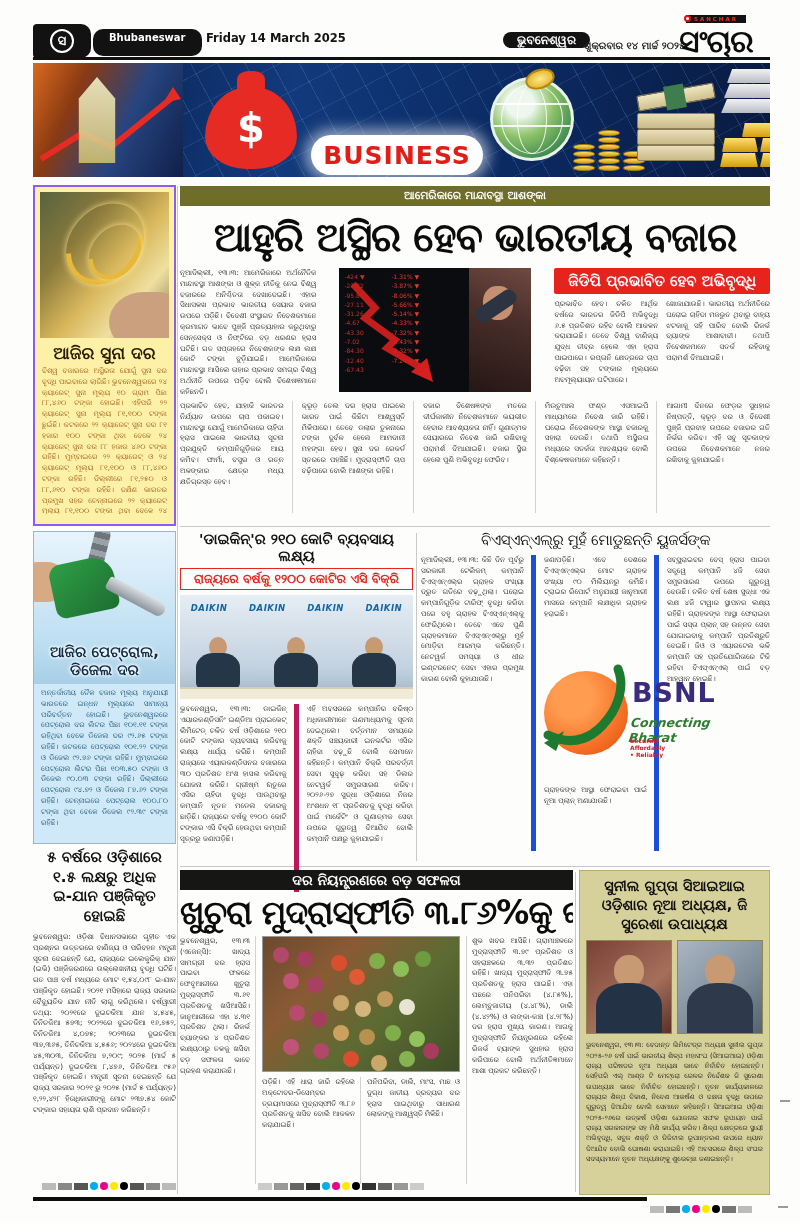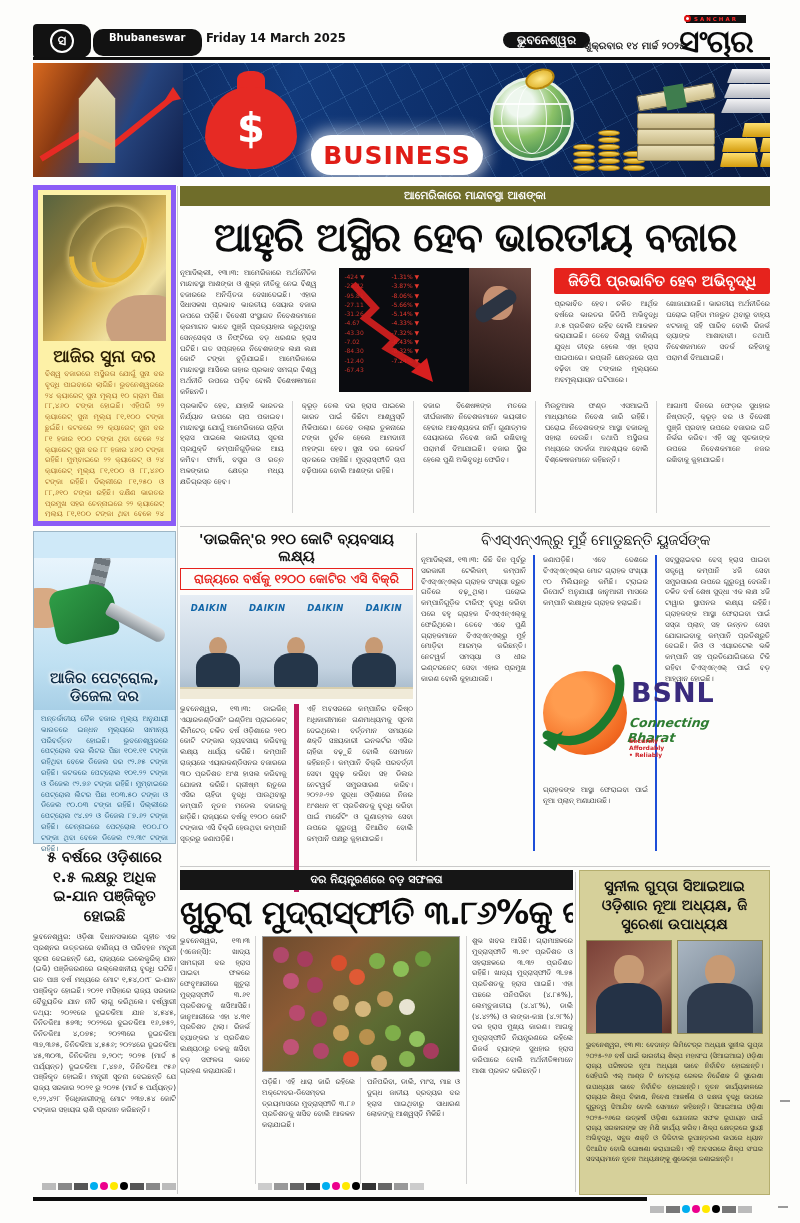--- a/index.html
+++ b/index.html
@@ -74,35 +74,35 @@
   .silver-bars { left:688px; top:6px; width:76px; }
   .gold-bars { left:686px; top:60px; width:80px; }
   .bars .row { display:flex; gap:2px; justify-content:center; }
 
   
   .bodytext { font-size:7.2px; line-height:1.5; text-align:justify; color:#242424; overflow:hidden; }
   .sep-v { width:1px; background:#c9c9c9; }
   .sep-h { height:1px; background:#c9c9c9; }
 
   
-  .gold-box { left:33px; top:185px; width:143px; height:341px; background:#fdf1a7; border:5px solid #8b5cf6; }
+  .gold-box { left:33px; top:185px; width:143px; height:341px; background:#fdf1a7; border:2px solid #8b5cf6; }
   .gold-photo { margin:5px; height:146px; overflow:hidden; position:relative;
     background:linear-gradient(130deg,#57633f 0%,#8a7a3c 30%,#d9b85c 55%,#efe0a0 75%,#7a6a4a 100%); }
   .gold-photo .arc { position:absolute; border:5px solid #e7b93a; border-top-color:transparent;
     border-left-color:transparent; border-radius:50%; transform:rotate(40deg); box-shadow:0 0 6px #f7df8c; }
   .gold-photo .a1 { left:30px; top:8px; width:70px; height:88px; }
   .gold-photo .a2 { left:52px; top:30px; width:46px; height:60px; border-width:4px; }
   .gold-photo .hand { position:absolute; right:-10px; bottom:-14px; width:70px; height:60px;
     background:#caa07e; border-radius:50% 30% 10% 50%; }
   .gold-title { text-align:center; font-size:17px; font-weight:800; color:#2a1c00; margin:4px 0 3px; }
   .gold-body { margin:0 7px; height:148px; color:#9a5a14; }
 
   .petrol-box { left:33px; top:531px; width:143px; height:313px; background:#cfe9f8; border:1px solid #9db6c6; }
   .petrol-photo { position:relative; height:152px; overflow:hidden;
-    background:linear-gradient(180deg,#e8f4fc 0%,#bfe0f2 70%,#a8cfe6 100%);margin-top:26px; }
+    background:linear-gradient(180deg,#e8f4fc 0%,#bfe0f2 70%,#a8cfe6 100%); }
   .petrol-photo .hose { position:absolute; left:54px; top:-6px; width:16px; height:70px; background:
     repeating-linear-gradient(180deg,#9aa2a8 0 6px,#6e767c 6px 12px); border-radius:8px; transform:rotate(14deg); }
   .petrol-photo .nozzle { position:absolute; left:18px; top:28px; width:64px; height:54px; background:
     linear-gradient(145deg,#2f9e47,#1c6f30); border-radius:12px 22px 8px 10px; transform:rotate(-12deg); }
   .petrol-photo .spout { position:absolute; left:70px; top:58px; width:64px; height:14px; background:
     linear-gradient(#d9dde0,#8d959b); border-radius:4px 8px 8px 4px; transform:rotate(28deg); }
   .petrol-photo .hand { position:absolute; left:-16px; top:30px; width:48px; height:40px; background:#d8aa84; border-radius:40%; }
   .petrol-title { position:absolute; left:0; right:0; bottom:4px; text-align:center; font-size:15px;
     font-weight:800; color:#0d2c47; line-height:1.25;
     text-shadow:0 0 3px #fff, 0 0 3px #fff, 0 0 5px #fff; }
@@ -155,49 +155,49 @@
   .dk-body > div { flex:1; }
   .dk-body > div:first-child { border-right:5px solid #be185d; padding-right:7px; }
 
   
   .bsnl { left:421px; top:531px; width:349px; height:331px; }
   .bs-head { text-align:center; font-size:15px; font-weight:400; letter-spacing:-.5px; color:#0d0d0d;
     white-space:nowrap; overflow:hidden; }
   .bs-row { display:flex; gap:8px; margin-top:6px; height:296px; }
   .bs-col { flex:1; }
   .bs-col.mid { display:flex; flex-direction:column; }
-  .bs-col:not(:last-child) { border-right:2px solid #1d4ed8; padding-right:7px; }
+  .bs-col:not(:last-child) { border-right:5px solid #1d4ed8; padding-right:7px; }
   .bsnl-logo { margin:4px 0; position:relative; height:118px; }
   .bs-orb { position:absolute; left:0; top:8px; width:84px; height:84px; border-radius:50%;
     background:radial-gradient(circle at 35% 32%, #ff9c4f 0 25%, #f26a21 70%, #d8480f 100%); }
   .bs-orb svg { position:absolute; left:-6px; top:-14px; }
   .bs-word { position:absolute; left:88px; top:14px; font-size:27px; font-weight:800; color:#3a2b7d; letter-spacing:1px; }
   .bs-script { position:absolute; left:86px; top:52px; font-size:12.5px; font-style:italic; font-weight:bold;
     color:#2e7d32; transform:skewX(-8deg); }
   .bs-tag { position:absolute; left:86px; top:74px; font-size:6px; font-weight:bold; color:#cf2027; }
 
   
   .inflation { left:180px; top:870px; width:393px; height:322px; }
-  .inf-kicker { height:20px; background:#161616; color:#fff; text-align:center; font-size:11px;
+  .inf-kicker { height:20px; background:#161616; color:#fff; text-align:center; font-size:14px;
     font-weight:bold; line-height:20px; }
   .inf-head { height:46px; line-height:46px; text-align:center; font-size:33px; font-weight:800;
     letter-spacing:-1px; color:#0b0b0b; white-space:nowrap; overflow:hidden; }
   .inf-row { display:flex; gap:6px; height:248px; }
   .inf-c1 { width:76px; flex:none; border-right:1px solid #d2d2d2; padding-right:5px; }
   .inf-mid { width:198px; flex:none; display:flex; flex-direction:column; }
   .veg-photo { height:136px; position:relative; overflow:hidden; border:1px solid #999;
     background:linear-gradient(135deg,#6b4a2e 0%,#8a5a34 30%,#5d6b33 60%,#3f4f26 100%); }
   .veg-dot { position:absolute; left:10px; top:10px; width:16px; height:16px; border-radius:50%; background:#b0486a;
     box-shadow: 24px 4px 0 #a63d5e, 10px 26px 0 #c05476, 34px 30px 0 #a84062, 58px 8px 0 #d94f2e,
       76px 22px 0 #e05a35, 96px 6px 0 #7fae4a, 120px 14px 0 #8cbf57, 142px 4px 0 #6f9c3f,
       60px 48px 0 #c9a86a, 82px 54px 0 #d4b67c, 104px 44px 0 #c29a5c, 126px 52px 0 #e8e4d2,
       16px 58px 0 #b84a6e, 38px 64px 0 #a63d5e, 60px 78px 0 #caa25e, 86px 82px 0 #b9914e,
       112px 78px 0 #7fae4a, 136px 84px 0 #91c25e, 10px 92px 0 #c05476, 40px 96px 0 #b0486a,
       70px 104px 0 #d94f2e, 98px 108px 0 #c9a86a, 126px 104px 0 #86b351, 150px 96px 0 #a63d5e; }
-  .inf-minirow { display:flex; gap:6px; margin-top:5px; flex:1; }
+  .inf-minirow { display:flex; gap:6px; margin-top:5px; flex:1;font-family:Liberation Serif, serif; }
   .inf-minirow > div { flex:1; }
   .inf-minirow > div:first-child { border-right:1px solid #d2d2d2; padding-right:5px; }
   .inf-c3 { flex:1; border-left:1px solid #d2d2d2; padding-left:5px; }
 
   
   .cii { left:579px; top:870px; width:191px; height:325px; background:#d6d09a; border:1px solid #b5ae6e; padding:6px; }
   .cii-head { text-align:center; font-size:14.5px; font-weight:800; line-height:1.32; color:#0e0e0e; }
   .cii-photos { display:flex; gap:5px; margin-top:6px; }
   .portrait { flex:1; height:94px; position:relative; overflow:hidden; border:1px solid #8e8752; }
   .portrait.p1 { background:linear-gradient(140deg,#7a4038,#a5705a 60%,#5c3028); }

